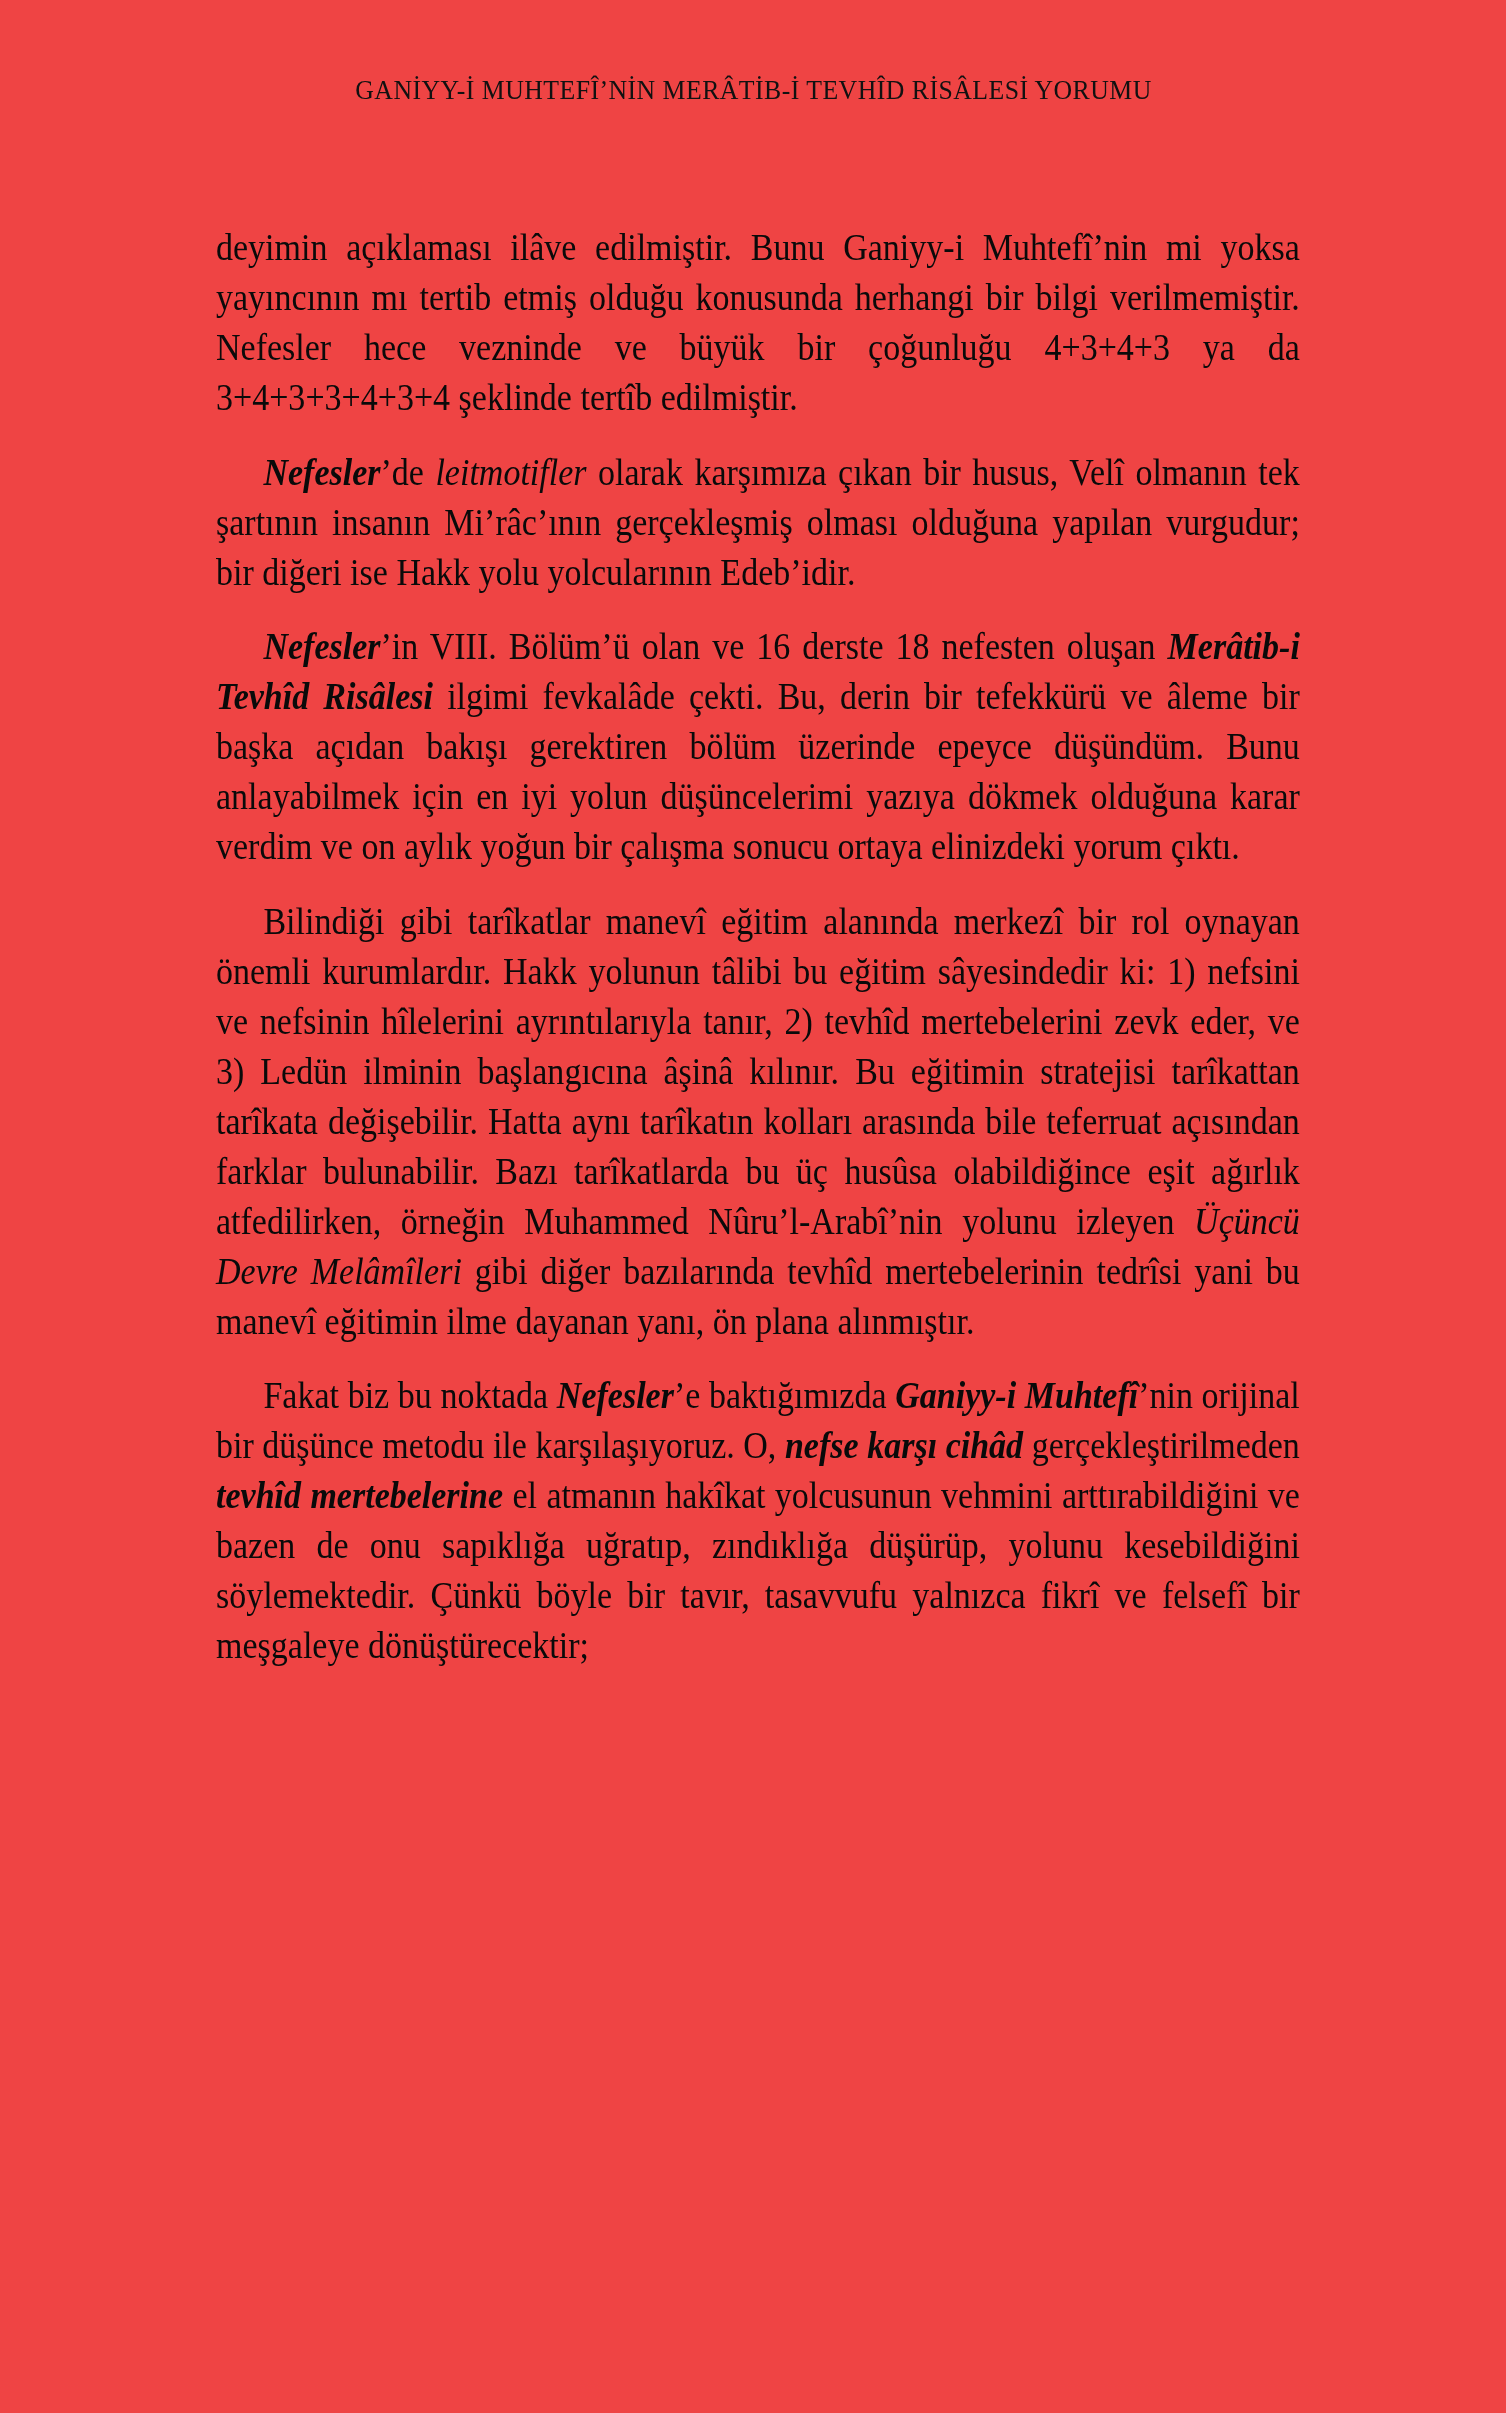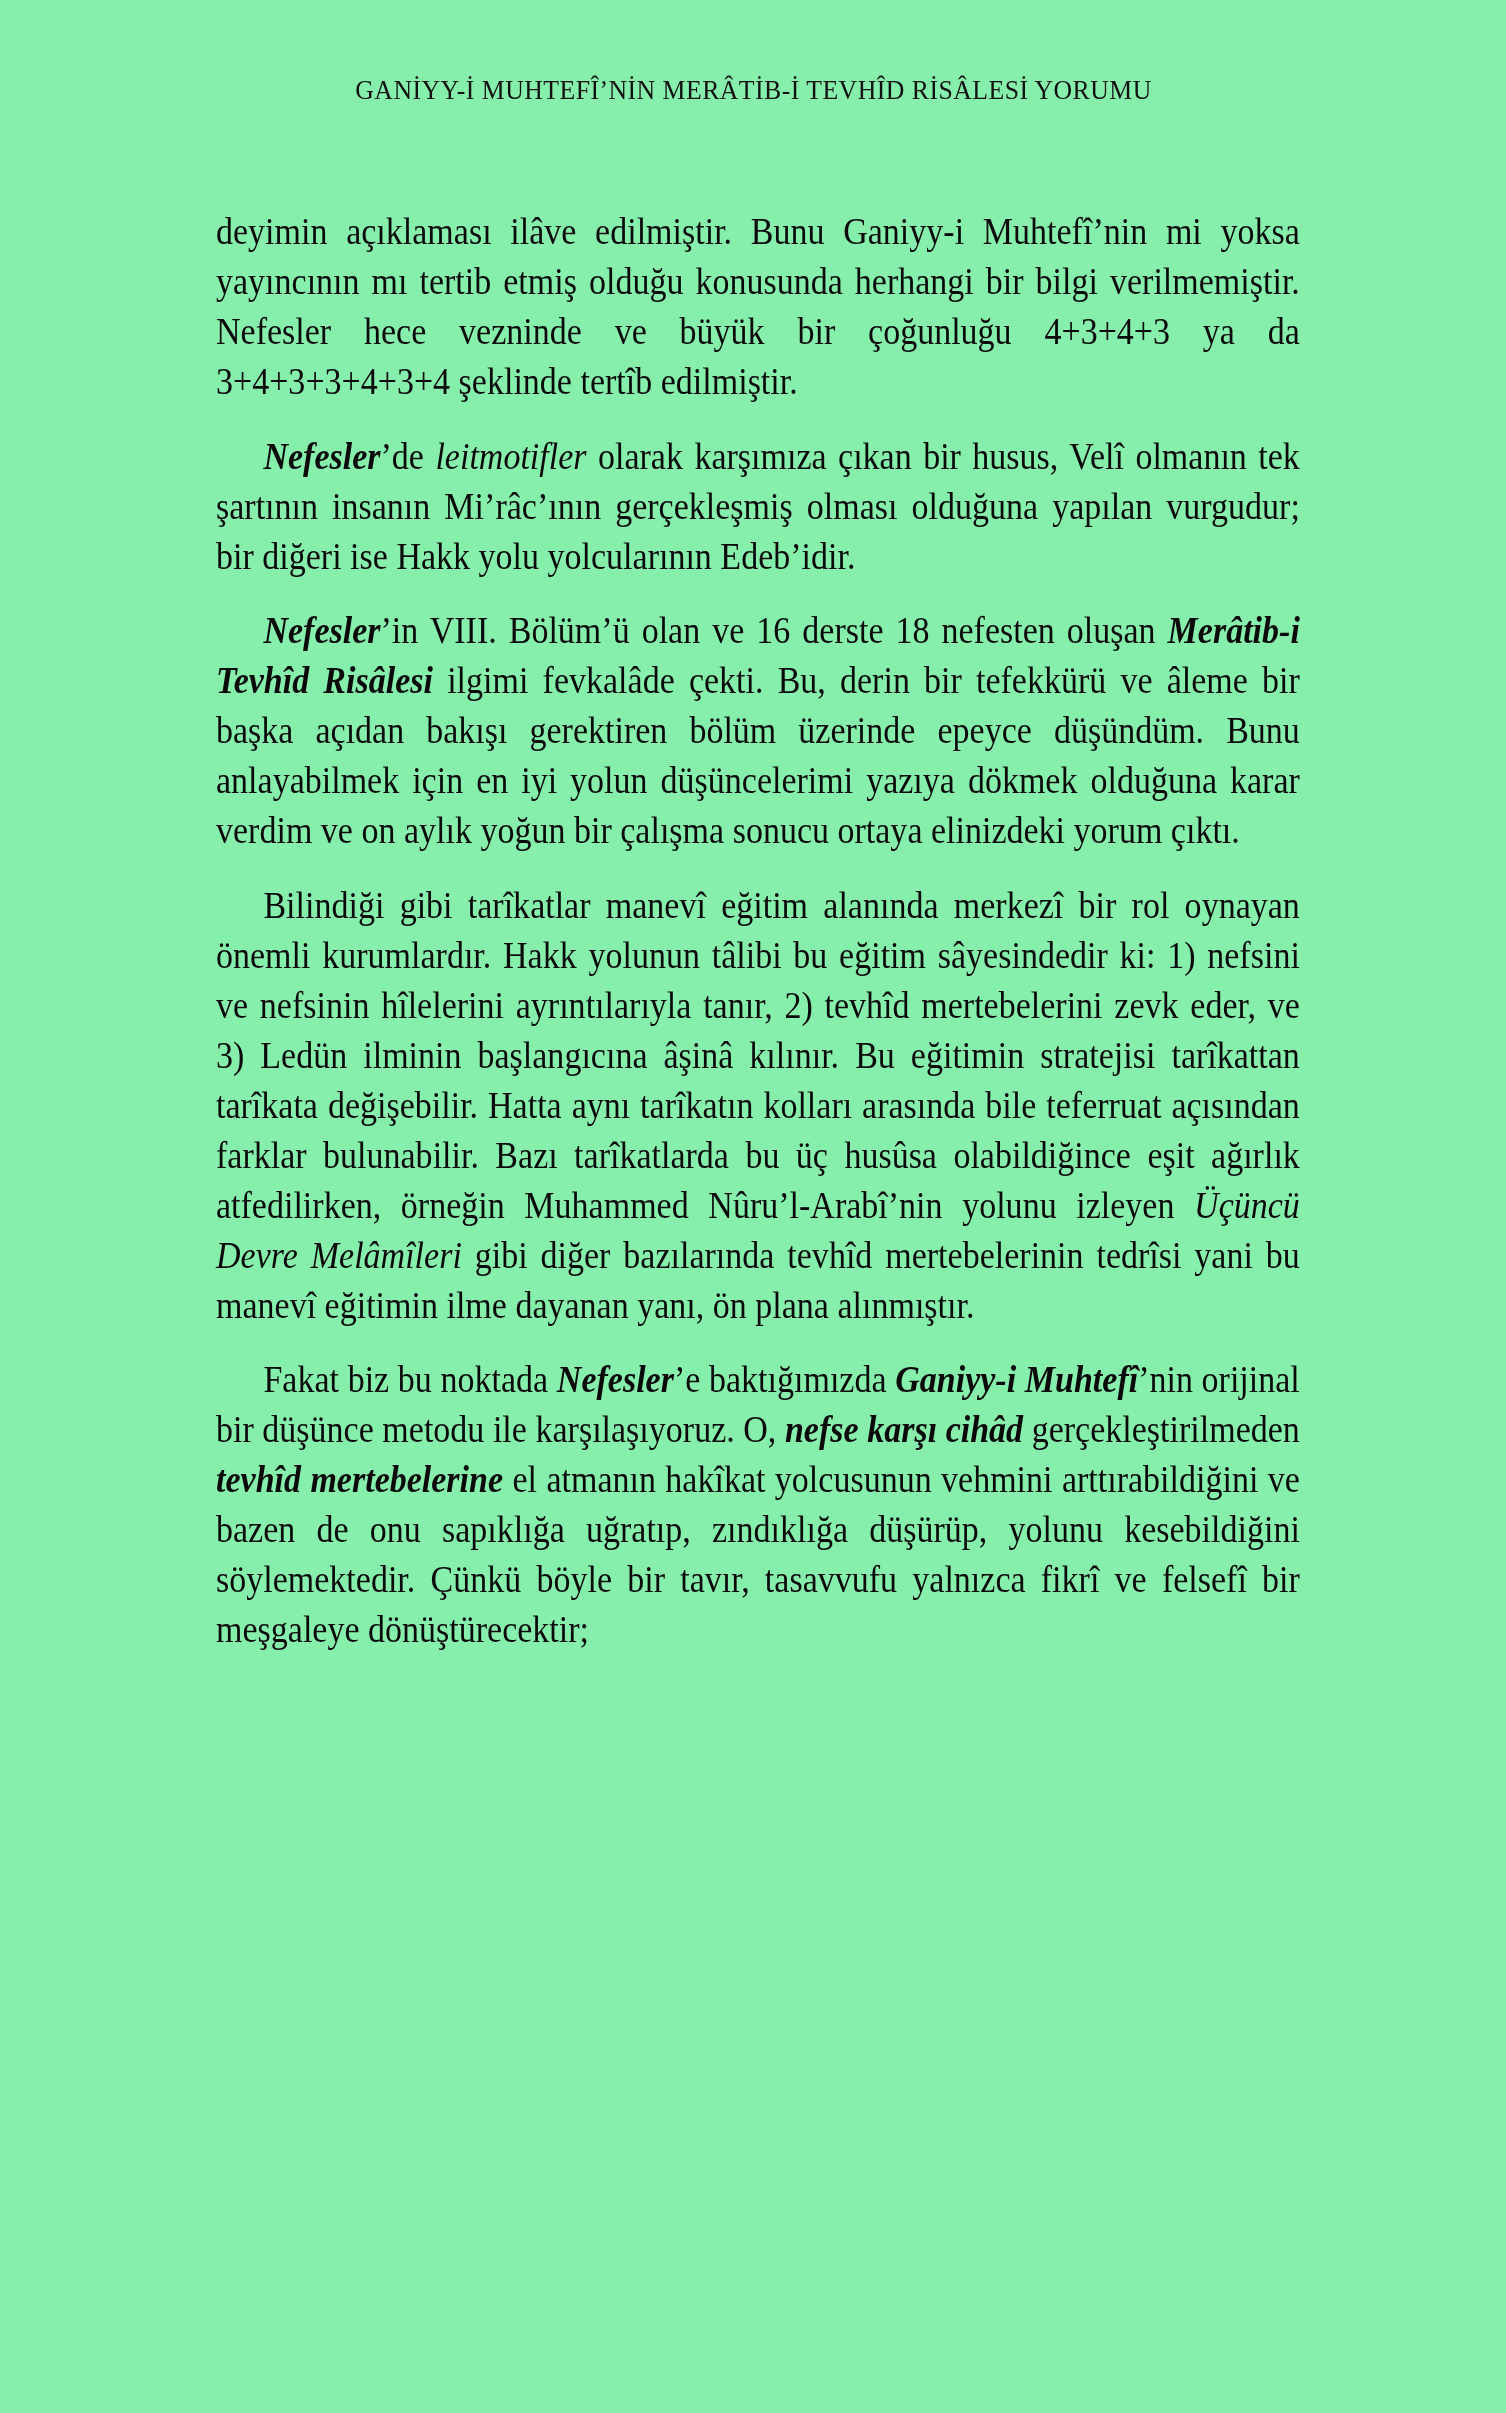--- a/index.html
+++ b/index.html
@@ -4,21 +4,21 @@
 <style>
   html, body {
     margin: 0;
     padding: 0;
     background: #ffffff;
   }
   .page {
     position: relative;
     width: 1507px;
     height: 2413px;
-    background: #86efac;
+    background: #ef4444;
     margin: 0 auto;
     overflow: hidden;
     font-family: "Liberation Serif", "DejaVu Serif", serif;
     color: #0a0a0a;
   }
   .running-header {
     position: absolute;
     top: 74px;
     left: 0;
     width: 1507px;
@@ -27,21 +27,21 @@
     font-variant: small-caps;
     letter-spacing: 0.5px;
     font-family: "Liberation Serif", "DejaVu Serif", serif;
     transform: scaleX(0.92);
     transform-origin: center center;
     white-space: nowrap;
     color: #111;
   }
   .body-block {
     position: absolute;
-    top: 206px;
+    top: 222px;
     left: 216px;
     width: 1085px;
   }
   .para {
     margin: 0 0 0 0;
     text-align: justify;
     text-justify: inter-word;
     font-size: 38px;
     line-height: 50px;
     transform: scaleX(0.895);

